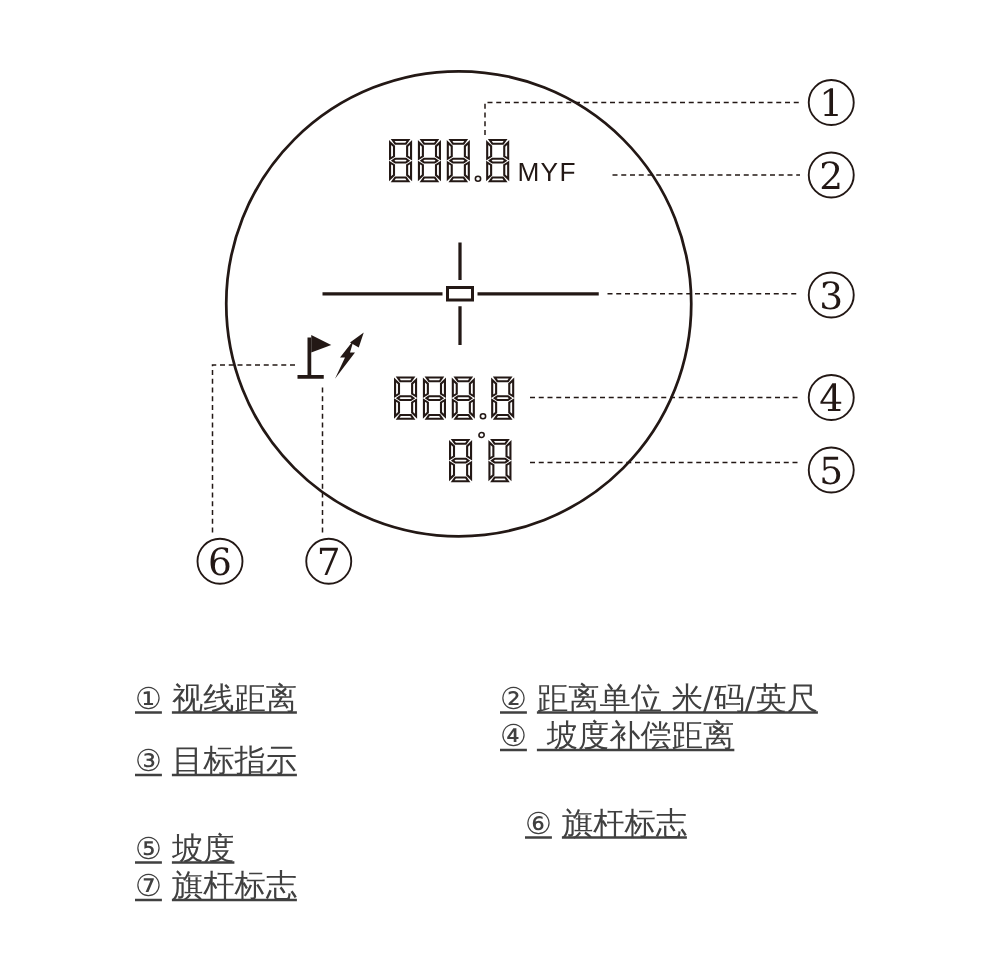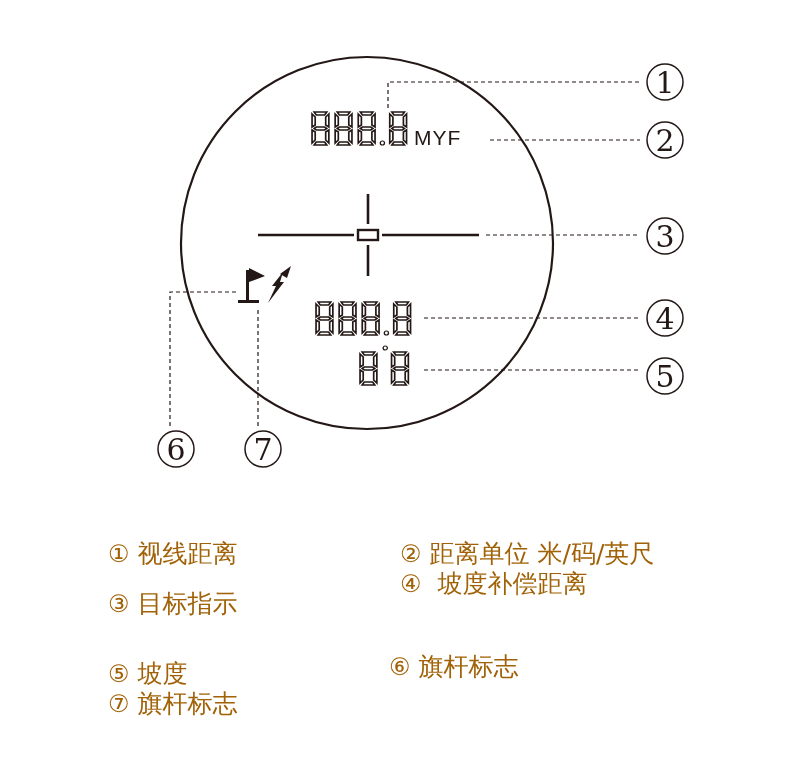--- a/index.html
+++ b/index.html
@@ -2,21 +2,21 @@
 <html><head>
 <meta charset="utf-8">
 <style>
   html, body { margin: 0; padding: 0; background: #ffffff; }
   body { width: 800px; height: 765px; position: relative; overflow: hidden;
          font-family: "DejaVu Sans", "Liberation Sans", sans-serif; color: #231815; }
   #diagram { position: absolute; left: 0; top: 0; }
   .seg { fill: none; stroke: #231815; stroke-width: 1.6; }
   .num { font-family: "DejaVu Serif", "Liberation Serif", serif; font-size: 30px; fill: #231815; }
   .unit { font-family: "Liberation Sans", "DejaVu Sans", sans-serif; font-size: 21px; fill: #231815; letter-spacing: 1px; }
-  .legend { position: absolute; font-size: 25px; line-height: 28px; white-space: nowrap; color: #a16207; }
+  .legend { position: absolute; font-size: 25px; line-height: 38px; white-space: nowrap; color: #404040; text-decoration: underline; }
   .legend .mark { font-size: 24px; margin-right: 8px; }
 </style>
 </head>
 <body>
 
 <svg id="diagram" width="800" height="500" viewBox="0 0 800 500">
   <defs>
 
     <g id="d8">
       <path class="seg" d="M3,1 H15 L13,4 H5 Z"></path>
@@ -121,18 +121,18 @@
 </div>
 <div class="legend" style="left:108px; top:590px;text-align:right;">
   <span class="mark">③</span><span>目标指示</span>
 </div>
 <div class="legend" style="left:400px; top:570px;">
   <span class="mark">④</span><span style="white-space:pre"> 坡度补偿距离</span>
 </div>
 <div class="legend" style="left:108px; top:660px;">
   <span class="mark">⑤</span><span>坡度</span>
 </div>
-<div class="legend" style="left:389px; top:640px;margin-top:13px;">
+<div class="legend" style="left:420px; top:640px;">
   <span class="mark">⑥</span><span>旗杆标志</span>
 </div>
 <div class="legend" style="left:108px; top:690px;">
   <span class="mark">⑦</span><span>旗杆标志</span>
 </div>
 
 </body></html>

